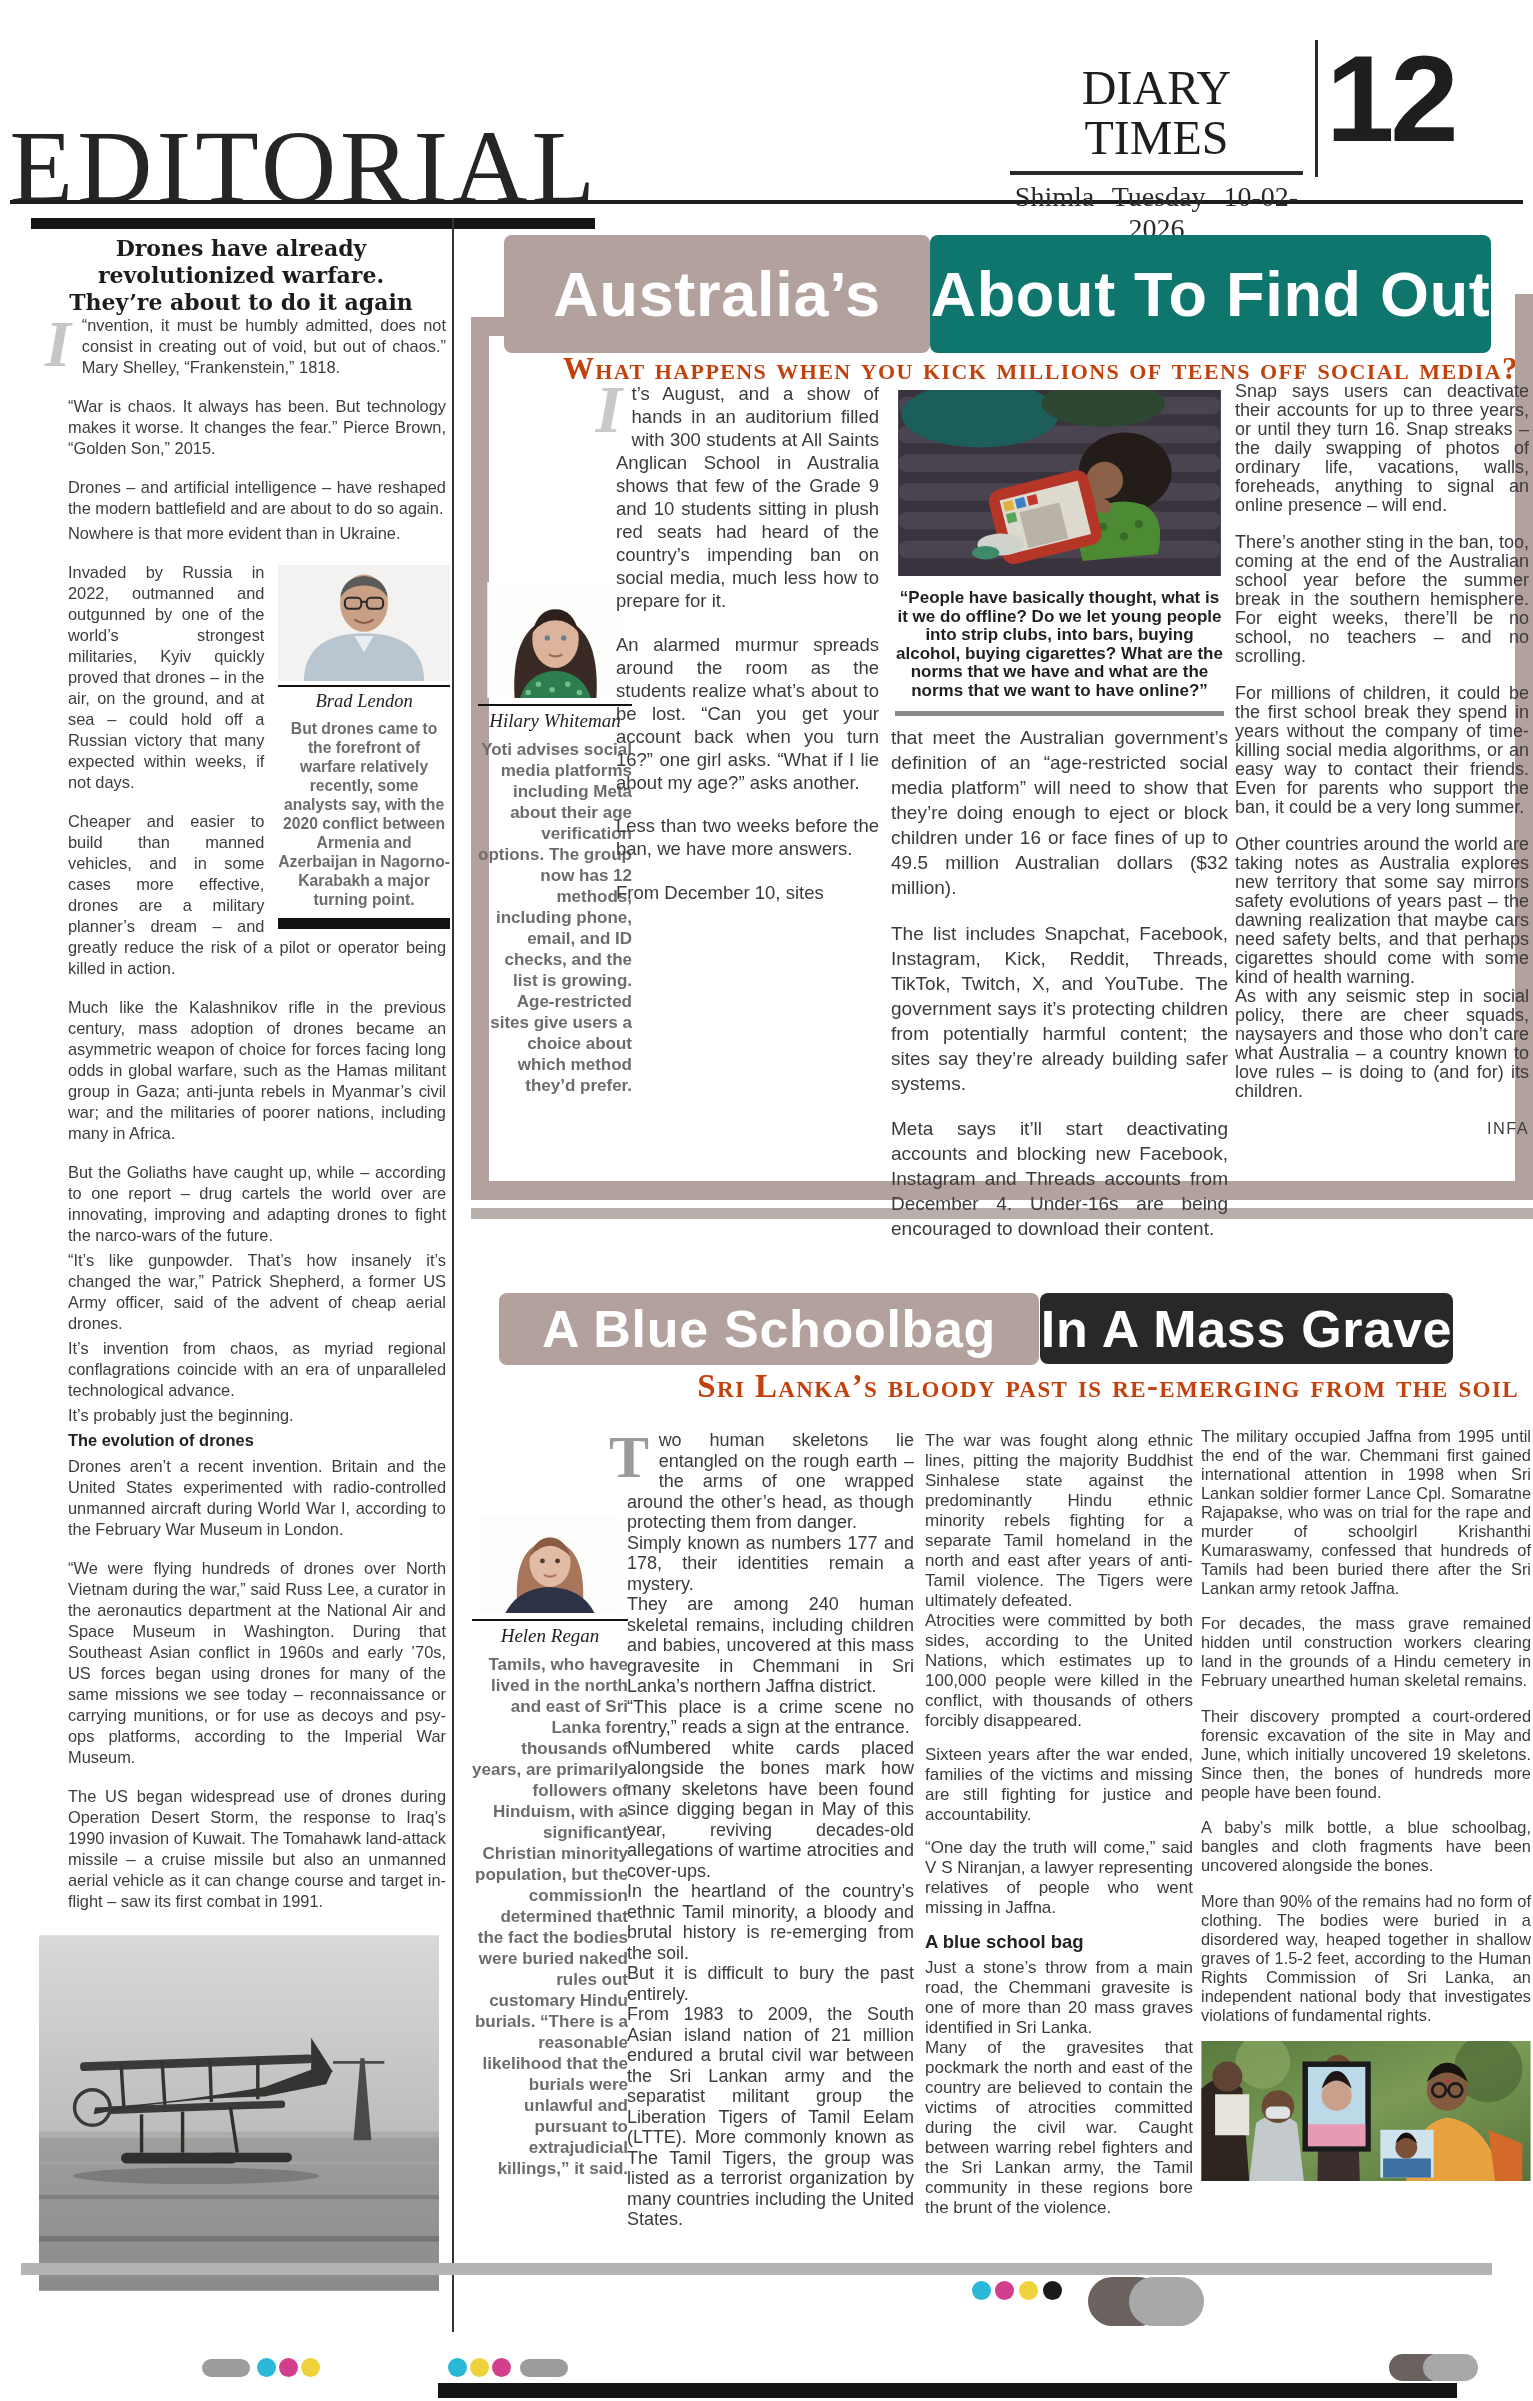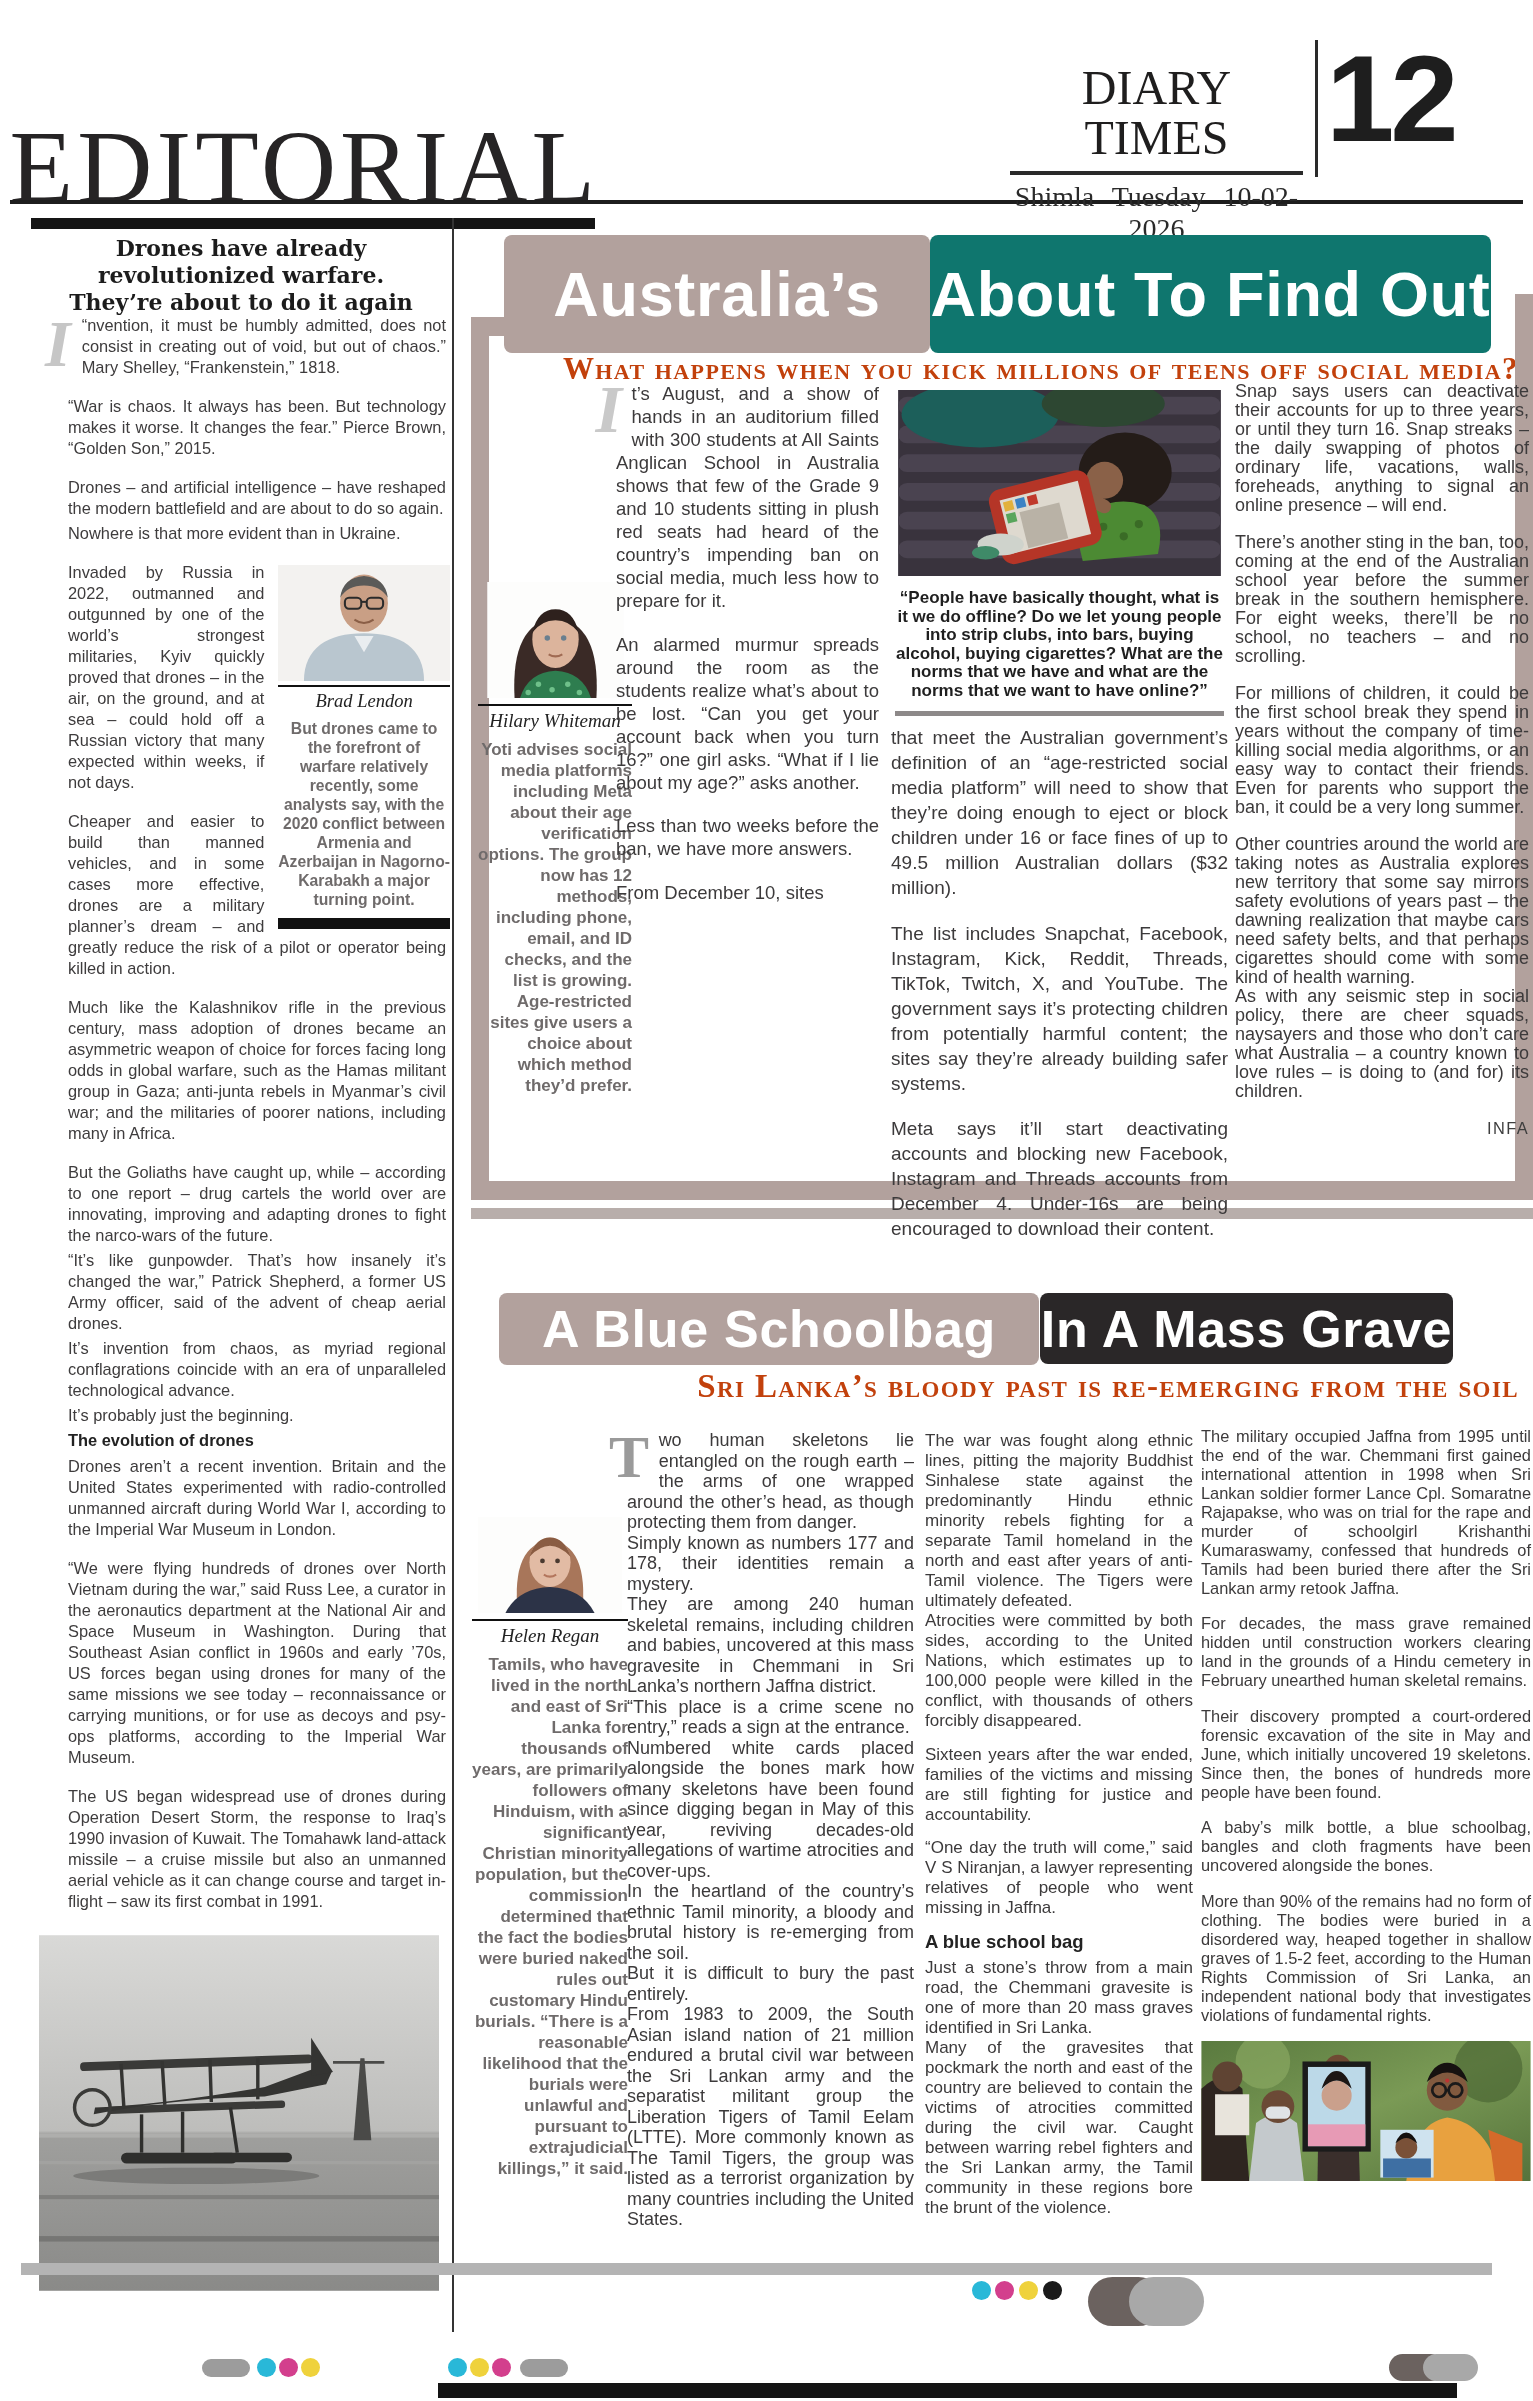--- a/index.html
+++ b/index.html
@@ -140,21 +140,21 @@
     </div>
 
     <p class="g">Invaded by Russia in 2022, outmanned and outgunned by one of the world’s strongest militaries, Kyiv quickly proved that drones – in the air, on the ground, and at sea – could hold off a Russian victory that many expected within weeks, if not days.</p>
     <p class="g">Cheaper and easier to build than manned vehicles, and in some cases more effective, drones are a military planner’s dream – and greatly reduce the risk of a pilot or operator being killed in action.</p>
     <p class="g">Much like the Kalashnikov rifle in the previous century, mass adoption of drones became an asymmetric weapon of choice for forces facing long odds in global warfare, such as the Hamas militant group in Gaza; anti-junta rebels in Myanmar’s civil war; and the militaries of poorer nations, including many in Africa.</p>
     <p>But the Goliaths have caught up, while – according to one report – drug cartels the world over are innovating, improving and adapting drones to fight the narco-wars of the future.</p>
     <p>“It’s like gunpowder. That’s how insanely it’s changed the war,” Patrick Shepherd, a former US Army officer, said of the advent of cheap aerial drones.</p>
     <p>It’s invention from chaos, as myriad regional conflagrations coincide with an era of unparalleled technological advance.</p>
     <p>It’s probably just the beginning.</p>
     <p class="sub">The evolution of drones</p>
-    <p class="g">Drones aren’t a recent invention. Britain and the United States experimented with radio-controlled unmanned aircraft during World War I, according to the Imperial War Museum in London.</p>
+    <p class="g">Drones aren’t a recent invention. Britain and the United States experimented with radio-controlled unmanned aircraft during World War I, according to the February War Museum in London.</p>
     <p class="g">“We were flying hundreds of drones over North Vietnam during the war,” said Russ Lee, a curator in the aeronautics department at the National Air and Space Museum in Washington. During that Southeast Asian conflict in 1960s and early ’70s, US forces began using drones for many of the same missions we see today – reconnaissance or carrying munitions, or for use as decoys and psy-ops platforms, according to the Imperial War Museum.</p>
     <p>The US began widespread use of drones during Operation Desert Storm, the response to Iraq’s 1990 invasion of Kuwait. The Tomahawk land-attack missile – a cruise missile but also an unmanned aerial vehicle as it can change course and target in-flight – saw its first combat in 1991.</p>
 
     <svg class="seaplane" width="400" height="356" viewBox="0 0 585 520">
       <defs>
         <linearGradient id="sp" x1="0" y1="0" x2="0" y2="1">
           <stop offset="0" stop-color="#d9d9d7"></stop>
             <stop offset="0.55" stop-color="#bdbdbb"></stop>
           <stop offset="0.56" stop-color="#9f9f9d"></stop>
             <stop offset="1" stop-color="#8a8a88"></stop>

